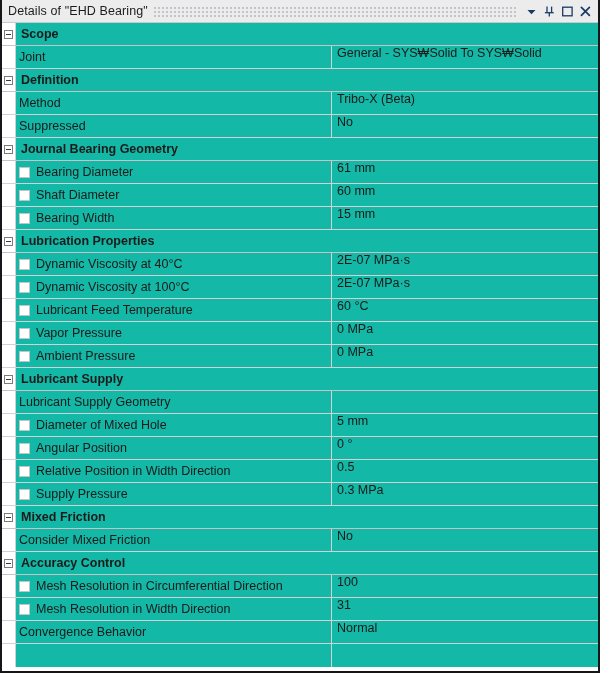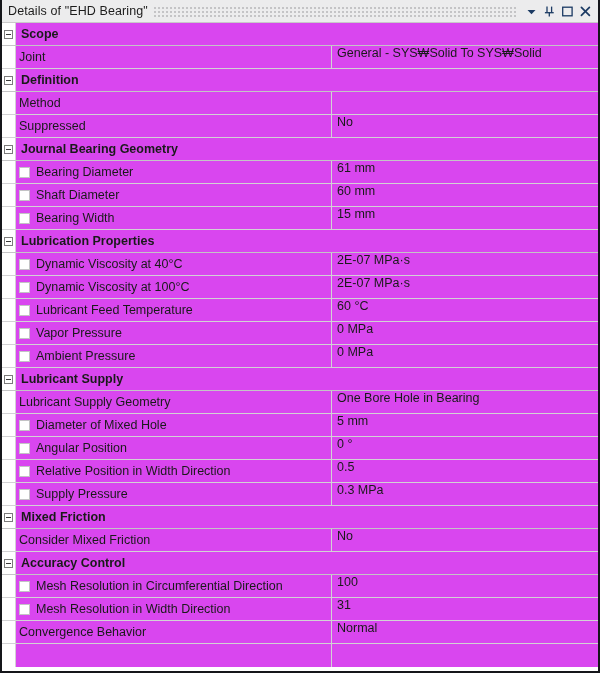--- a/index.html
+++ b/index.html
@@ -75,21 +75,21 @@
     background: #ffffff;
     overflow: hidden;
   }
   .row {
     display: flex;
     align-items: stretch;
     height: 23px;
     min-height: 23px;
     box-sizing: border-box;
     border-bottom: 1px solid #d2d2d4;
-    background: #d946ef;
+    background: #14b8a6;
   }
   .row:last-child { border-bottom: none; }
 
   
   .gutter {
     width: 13px;
     min-width: 13px;
     box-sizing: border-box;
     display: flex;
     align-items: center;
@@ -228,20 +228,23 @@
         <div class="label-cell">
           <span class="label-text">Definition</span>
         </div>
         <div class="value-cell"></div>
       </div>
       <div class="row">
         <div class="gutter"></div>
         <div class="label-cell">
           <span class="label-text">Method</span>
         </div>
+        <div class="value-cell">
+          <span>Tribo-X (Beta)</span>
+        </div>
       </div>
       <div class="row">
         <div class="gutter"></div>
         <div class="label-cell">
           <span class="label-text">Suppressed</span>
         </div>
         <div class="value-cell">
           <span>No</span>
         </div>
       </div>
@@ -350,23 +353,20 @@
         <div class="label-cell">
           <span class="label-text">Lubricant Supply</span>
         </div>
         <div class="value-cell"></div>
       </div>
       <div class="row">
         <div class="gutter"></div>
         <div class="label-cell">
           <span class="label-text">Lubricant Supply Geometry</span>
         </div>
-        <div class="value-cell">
-          <span>One Bore Hole in Bearing</span>
-        </div>
       </div>
       <div class="row indent">
         <div class="gutter"></div>
         <div class="label-cell">
           <span class="cb"></span>
           <span class="label-text">Diameter of Mixed Hole</span>
         </div>
         <div class="value-cell">
           <span>5 mm</span>
         </div>

